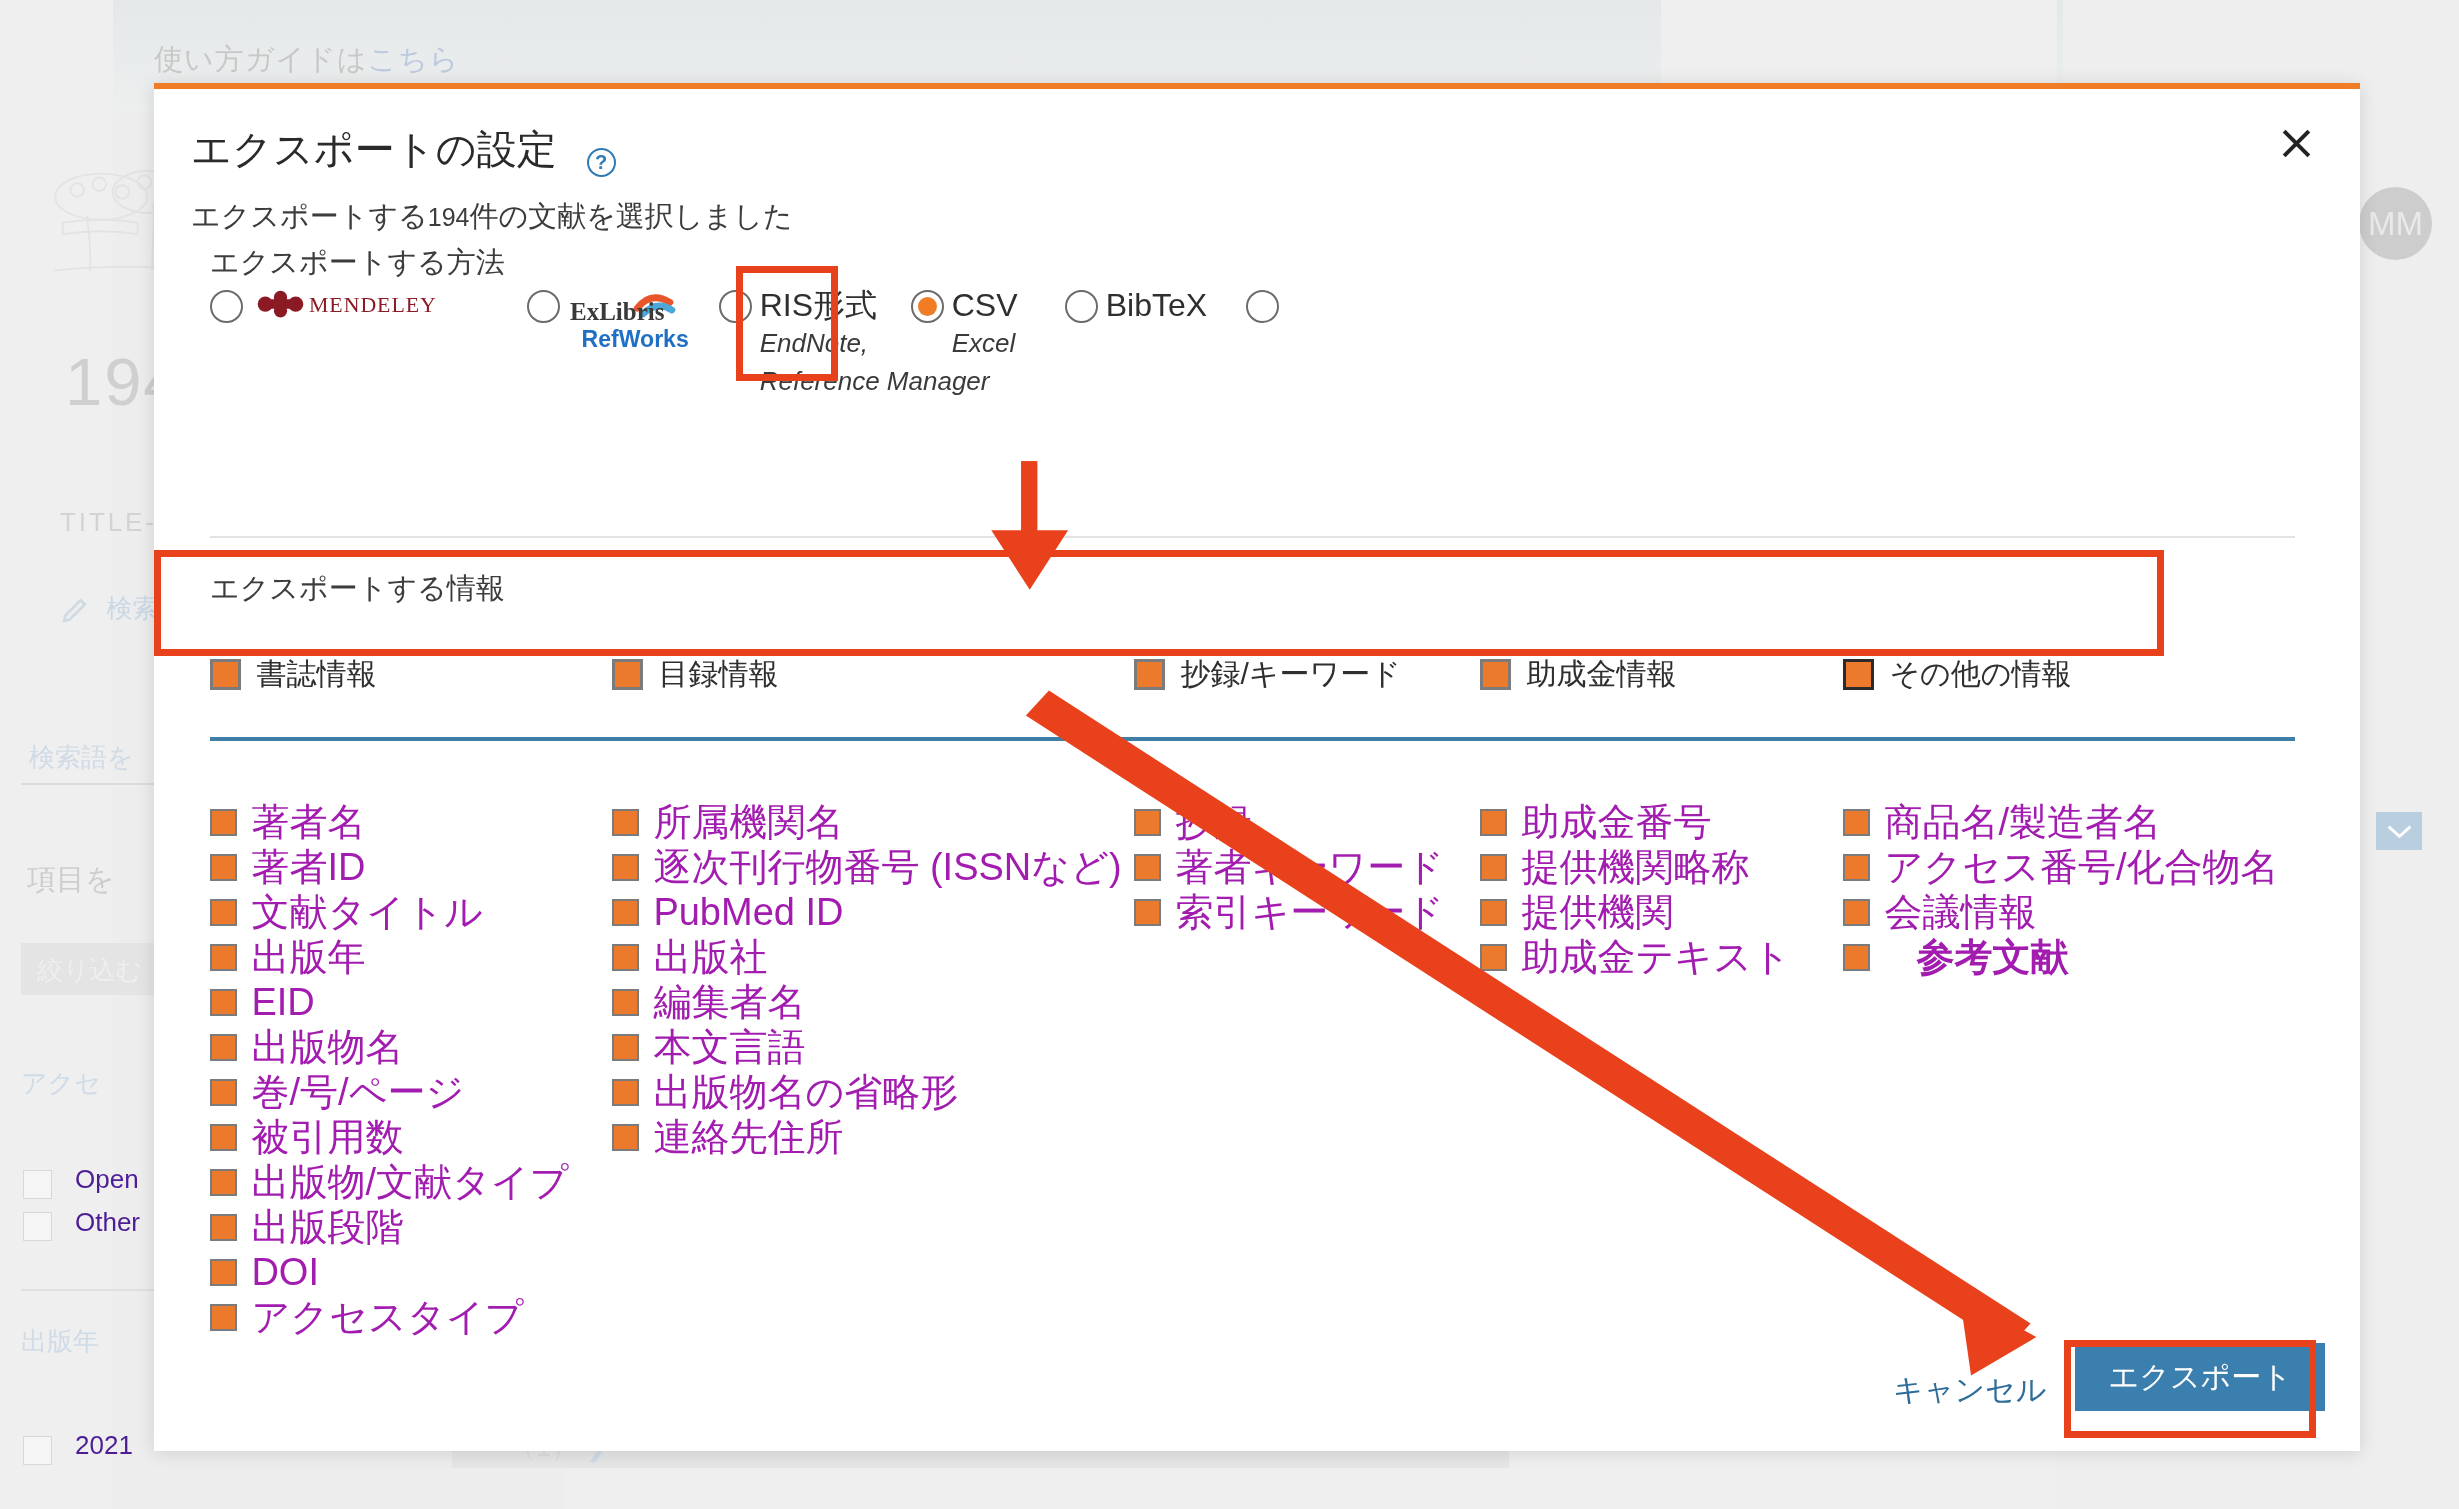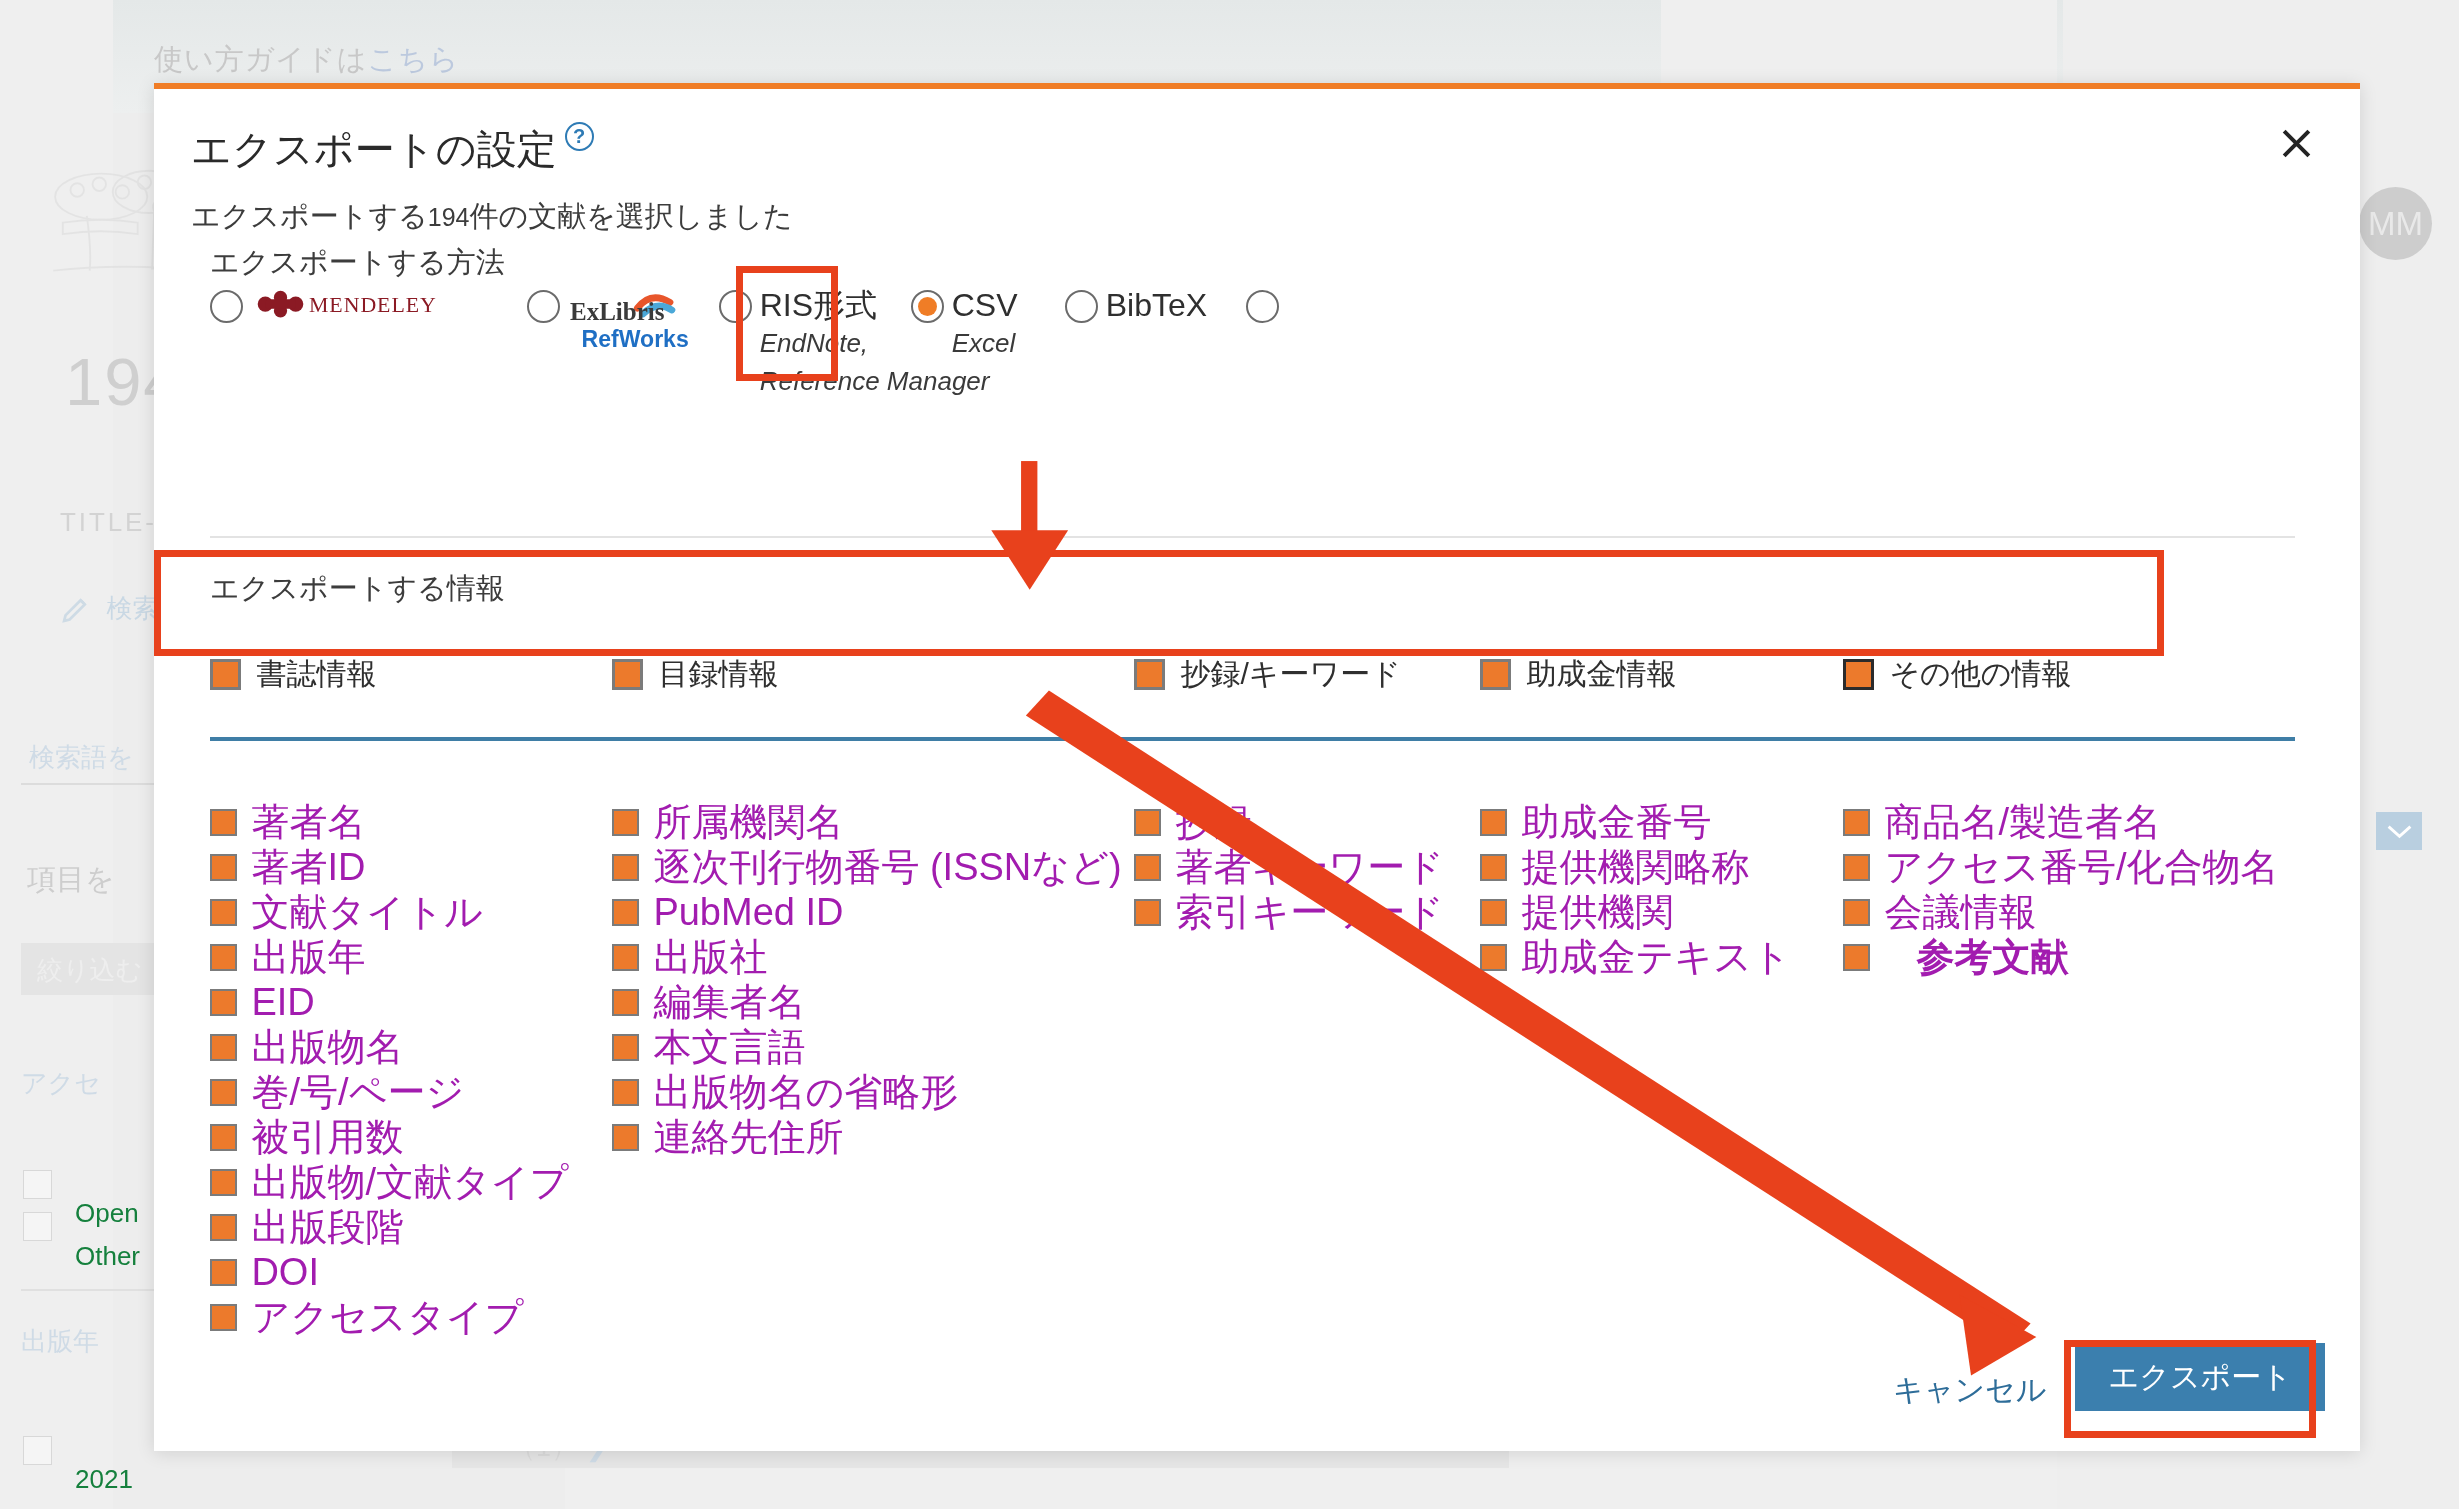--- a/index.html
+++ b/index.html
@@ -23,21 +23,21 @@
   .bg-titleab { position:absolute; left:60px; top:507px; font-size:26px; color:#d3d3d3; letter-spacing:2.9px;}
   .bg-edit { position:absolute; left:60px; top:591px; font-size:26px; color:#c9d8e4; display:flex; gap:13.4px; align-items:center;}
   .bg-edit svg { opacity:.85; }
   .bg-srch { position:absolute; left:29px; top:740px; font-size:26px; color:#cfdbe6;}
   .bg-srch-rule { position:absolute; left:21px; top:783px; width:538px; height:1.9px; background:#dcdcdc;}
   .bg-item { position:absolute; left:27px; font-size:29px; color:#cdcdcd; }
   .bg-sub { position:absolute; left:21px; font-size:26px; color:#cfdbe6;}
   .bg-chipbox { position:absolute; left:21px; top:943px; width:288px; height:52px; background:#e4e4e4;}
   .bg-chip { position:absolute; left:37px; top:953px; font-size:26px; color:#eeeeee;}
   .bg-cb { position:absolute; width:29px; height:29px; border:1.9px solid #d8d8d8; background:#f5f5f5;}
-  .bg-cb-lbl { position:absolute; font-size:26px; color:#15803d;margin-top:34px;}
+  .bg-cb-lbl { position:absolute; font-size:26px; color:#4c1d95;}
   .bg-rule { position:absolute; height:1.9px; background:#e0e0e0;}
   .bg-right-panel { position:absolute; right:0; top:0; width:396px; height:1509px; background:#efefef;}
   .bg-right-strip { position:absolute; right:355px; top:0; width:40px; height:1509px; background:#e6e6e6;}
   .bg-avatar { position:absolute; left:2359px; top:187px; width:73px; height:73px; border-radius:50%;
                background:#cdcdcd; color:#e9e9e9; font-size:33px; display:flex; align-items:center; justify-content:center;}
   .bg-tabpill { position:absolute; left:2300px; top:192px; width:19px; height:73px; background:#d8d8d8;}
   .bg-show81 { position:absolute; right:19px; top:735px; font-size:28px; color:#cfdce7; }
   .bg-show-rule { position:absolute; right:13.4px; top:786px; width:202px; height:1.9px; background:#dfdfdf;}
   .bg-chev { position:absolute; left:2376px; top:812px; width:46px; height:38px; background:#b9cfe0;
              display:flex; align-items:center; justify-content:center;}
@@ -50,21 +50,21 @@
   .bg-bottomstrip { position:absolute; left:452px; top:1412px; width:1057px; height:56px; background:#e6e6e6;}
 
   
   .modal {
     position:absolute; left:154px; top:83px; width:2206px; height:1368px;
     background:#ffffff; border-top:6.7px solid #f07d26;
     box-shadow: 0 1.9px 17.3px rgba(0,0,0,.12);
   }
   .close-btn { position:absolute; right:37px; top:27px; width:54px; height:54px;
                display:flex; align-items:center; justify-content:center; cursor:pointer; }
-  .modal-title { position:absolute; left:37px; top:33px; font-size:40px; color:#2a2a2a; display:flex; align-items:flex-start; gap:8px;}
+  .modal-title { position:absolute; left:37px; top:33px; font-size:40px; color:#2a2a2a; display:flex; align-items:flex-end; gap:30px;}
   .help-icon { width:29px; height:29px; border-radius:50%; border:2.4px solid #2e7bb5; color:#2e7bb5;
                font-size:20px; line-height:25px; text-align:center; font-weight:700; display:inline-block;}
   .sel-line { position:absolute; left:37px; top:108px; font-size:29px; color:#3c3c3c;}
   .sel-line .num { font-size:25px; }
 
   .sec-label { position:absolute; font-size:29px; color:#3c3c3c;}
   .method-row { position:absolute; left:56px; top:198px; width:2085px; height:144px;}
   .opt { position:absolute; top:0; display:flex; align-items:flex-start; gap:7.7px;}
   .radio { width:33px; height:33px; border-radius:50%; border:2.4px solid #6b6b6b; background:#fff;
            flex:0 0 auto; margin-top:2.9px; position:relative;}

